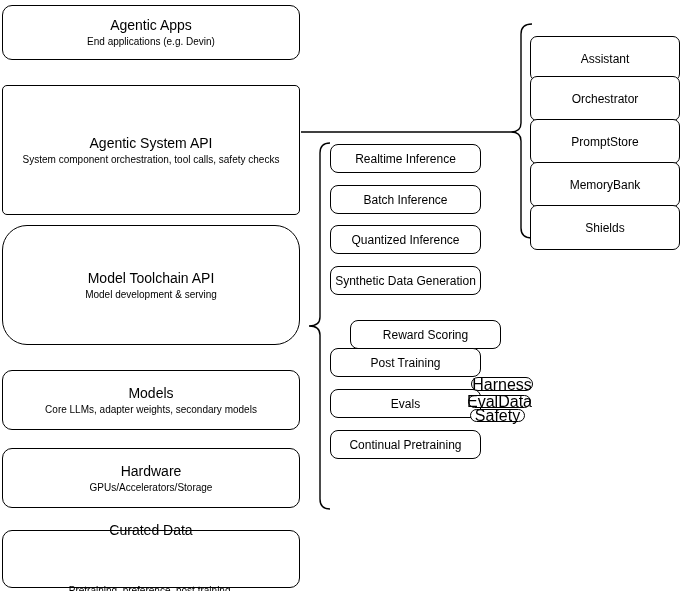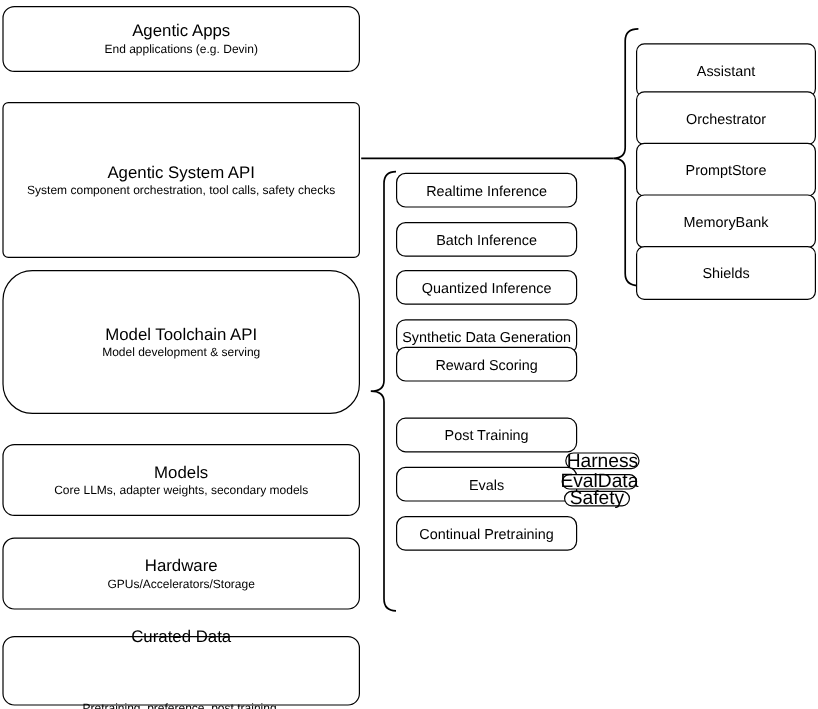--- a/index.html
+++ b/index.html
@@ -96,21 +96,21 @@
   </div>
   <div class="node mid-node" style="top:185px;">
     <span>Batch Inference</span>
   </div>
   <div class="node mid-node" style="top:225px;">
     <span>Quantized Inference</span>
   </div>
   <div class="node mid-node" style="top:266px;">
     <span>Synthetic Data Generation</span>
   </div>
-  <div class="node mid-node" style="top:289px;">
+  <div class="node mid-node" style="top:320px;margin-left:20px;">
     <span>Reward Scoring</span>
   </div>
   <div class="node mid-node" style="top:348px;">
     <span>Post Training</span>
   </div>
   <div class="node mid-node" style="top:389px;">
     <span>Evals</span>
   </div>
   <div class="node mid-node" style="top:430px;">
     <span>Continual Pretraining</span>

